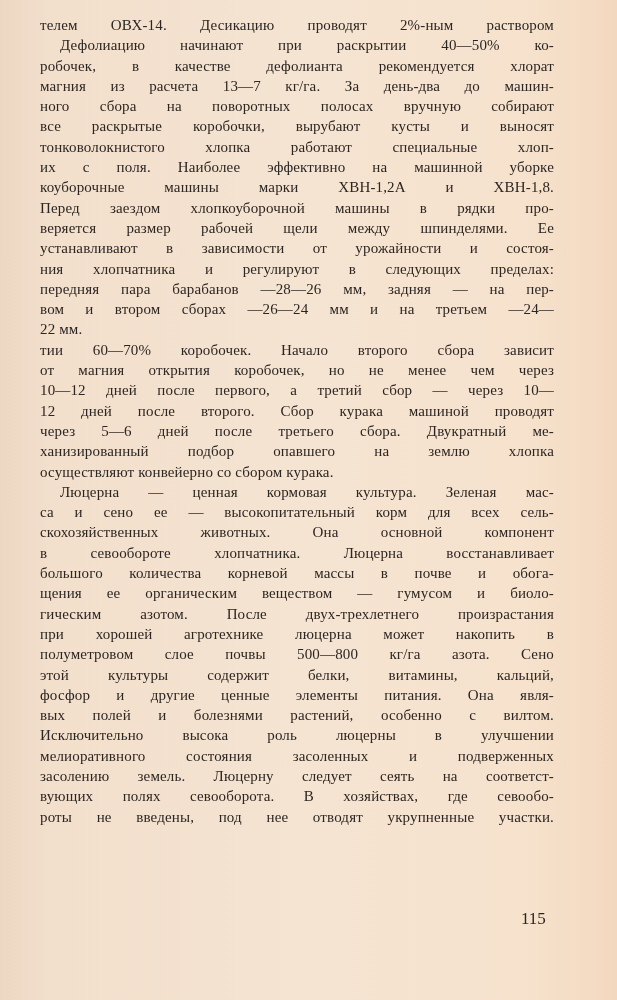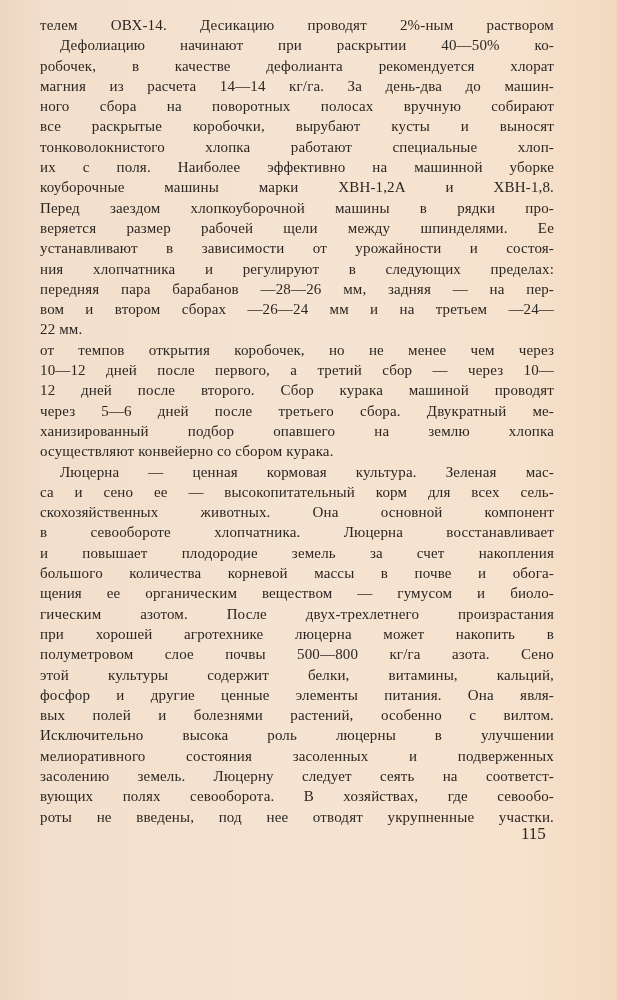--- a/index.html
+++ b/index.html
@@ -16,66 +16,66 @@
     letter-spacing: 0.15px;
     margin-left: 12px;
   }
   .line {
     display: block; height: 20.3px; white-space: nowrap;
     text-align: justify; text-align-last: justify;
   }
   .line.last { text-align-last: left; }
   .line.indent { padding-left: 20px; }
   .page-number {
-    position: absolute; left: 521px; top: 824px;
+    position: absolute; left: 521px; top: 909px;
     font-size: 17px; color: #2c2622;
   }
 </style>
 </head>
 <body>
 
 <div class="page">
 
   <div>
     <span class="line">телем ОВХ-14. Десикацию проводят 2%-ным раствором</span>
   </div>
 
   <div>
     <span class="line indent">Дефолиацию начинают при раскрытии 40—50% ко-</span>
     <span class="line">робочек, в качестве дефолианта рекомендуется хлорат</span>
-    <span class="line">магния из расчета 14—14 кг/га. За день-два до машин-</span>
+    <span class="line">магния из расчета 13—7 кг/га. За день-два до машин-</span>
     <span class="line">ного сбора на поворотных полосах вручную собирают</span>
     <span class="line">все раскрытые коробочки, вырубают кусты и выносят</span>
     <span class="line">тонковолокнистого хлопка работают специальные хлоп-</span>
     <span class="line">их с поля. Наиболее эффективно на машинной уборке</span>
     <span class="line">коуборочные машины марки ХВН-1,2А и ХВН-1,8.</span>
     <span class="line">Перед заездом хлопкоуборочной машины в рядки про-</span>
     <span class="line">веряется размер рабочей щели между шпинделями. Ее</span>
     <span class="line">устанавливают в зависимости от урожайности и состоя-</span>
     <span class="line">ния хлопчатника и регулируют в следующих пределах:</span>
     <span class="line">передняя пара барабанов —28—26 мм, задняя — на пер-</span>
     <span class="line">вом и втором сборах —26—24 мм и на третьем —24—</span>
     <span class="line last">22 мм.</span>
   </div>
 
   <div>
-    <span class="line">от темпов открытия коробочек, но не менее чем через</span>
+    <span class="line">тии 60—70% коробочек. Начало второго сбора зависит</span>
+    <span class="line">от магния открытия коробочек, но не менее чем через</span>
     <span class="line">10—12 дней после первого, а третий сбор — через 10—</span>
     <span class="line">12 дней после второго. Сбор курака машиной проводят</span>
     <span class="line">через 5—6 дней после третьего сбора. Двукратный ме-</span>
     <span class="line">ханизированный подбор опавшего на землю хлопка</span>
     <span class="line last">осуществляют конвейерно со сбором курака.</span>
   </div>
 
   <div>
     <span class="line indent">Люцерна — ценная кормовая культура. Зеленая мас-</span>
     <span class="line">са и сено ее — высокопитательный корм для всех сель-</span>
     <span class="line">скохозяйственных животных. Она основной компонент</span>
     <span class="line">в севообороте хлопчатника. Люцерна восстанавливает</span>
-    <span class="line">и повышает плодородие земель за счет накопления</span>
     <span class="line">большого количества корневой массы в почве и обога-</span>
     <span class="line">щения ее органическим веществом — гумусом и биоло-</span>
     <span class="line">гическим азотом. После двух-трехлетнего произрастания</span>
     <span class="line">при хорошей агротехнике люцерна может накопить в</span>
     <span class="line">полуметровом слое почвы 500—800 кг/га азота. Сено</span>
     <span class="line">этой культуры содержит белки, витамины, кальций,</span>
     <span class="line">фосфор и другие ценные элементы питания. Она явля-</span>
     <span class="line">вых полей и болезнями растений, особенно с вилтом.</span>
     <span class="line">Исключительно высока роль люцерны в улучшении</span>
     <span class="line">мелиоративного состояния засоленных и подверженных</span>

